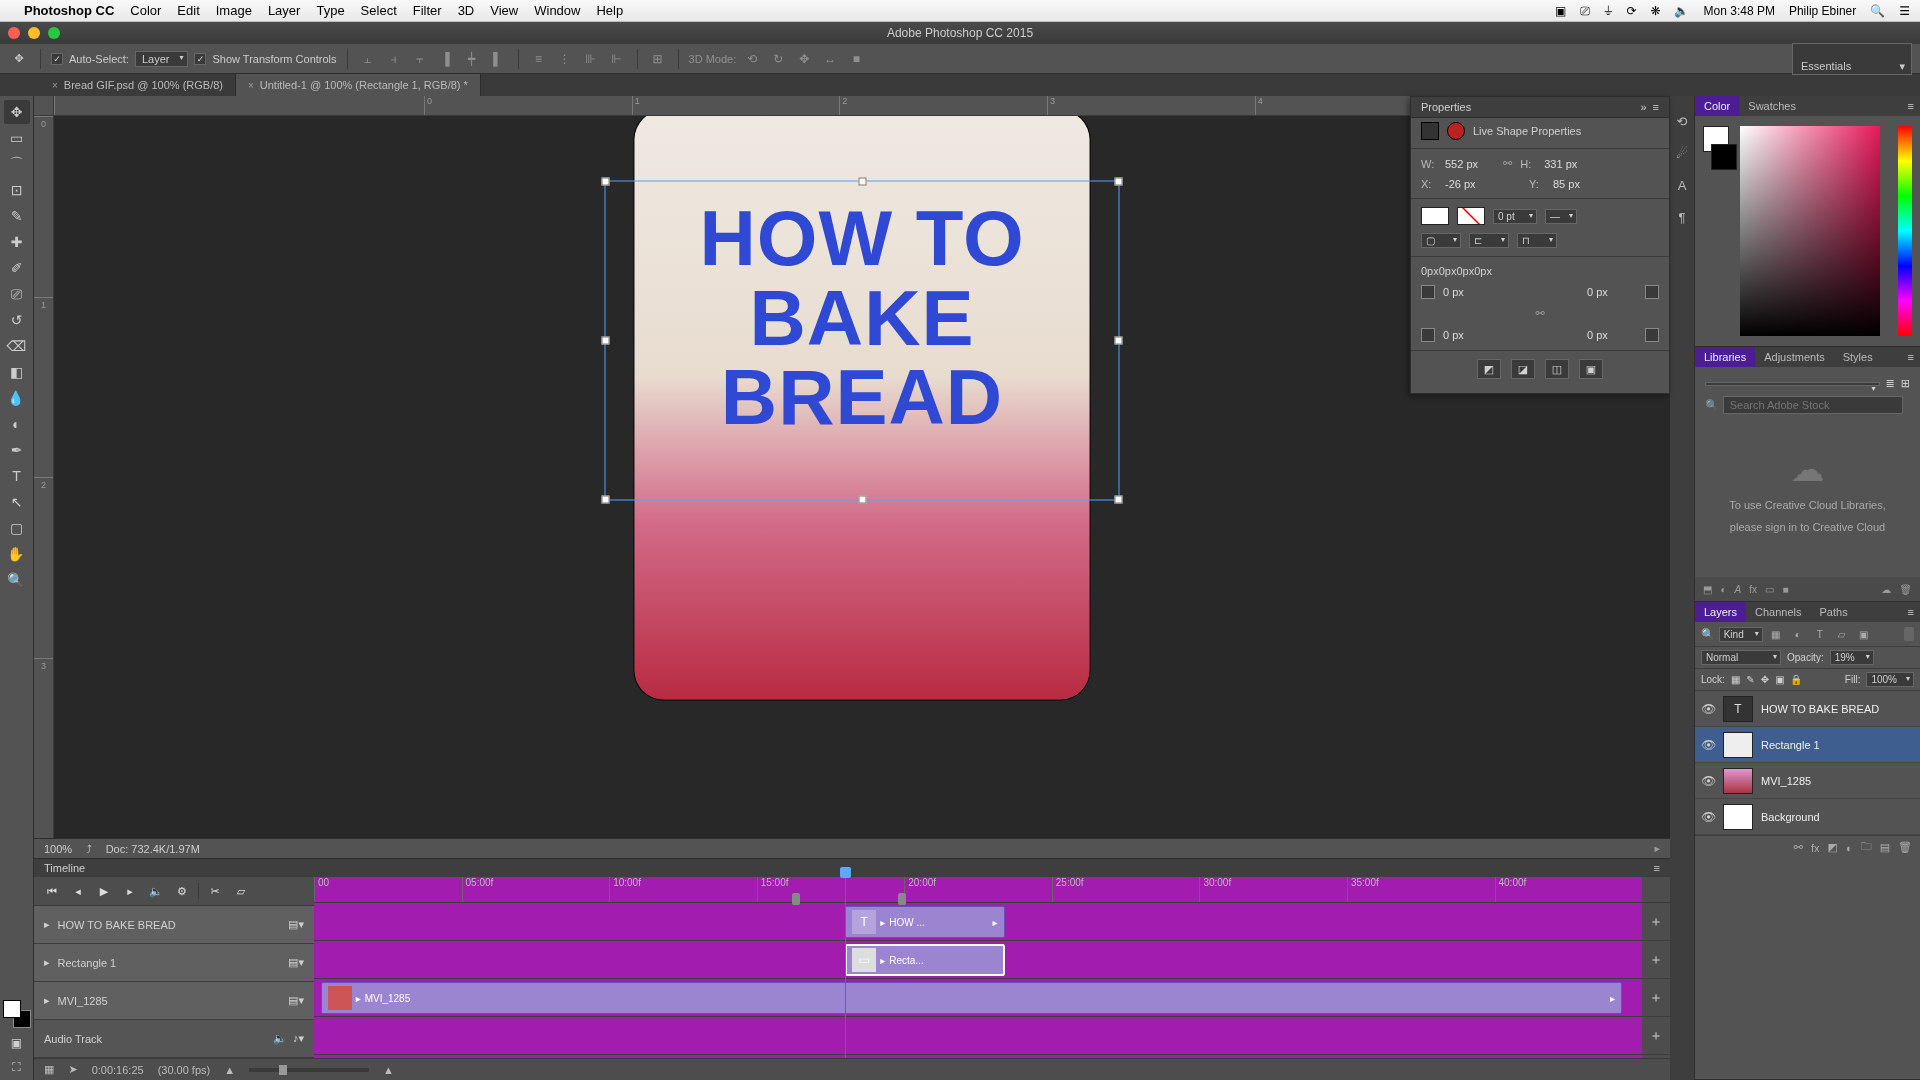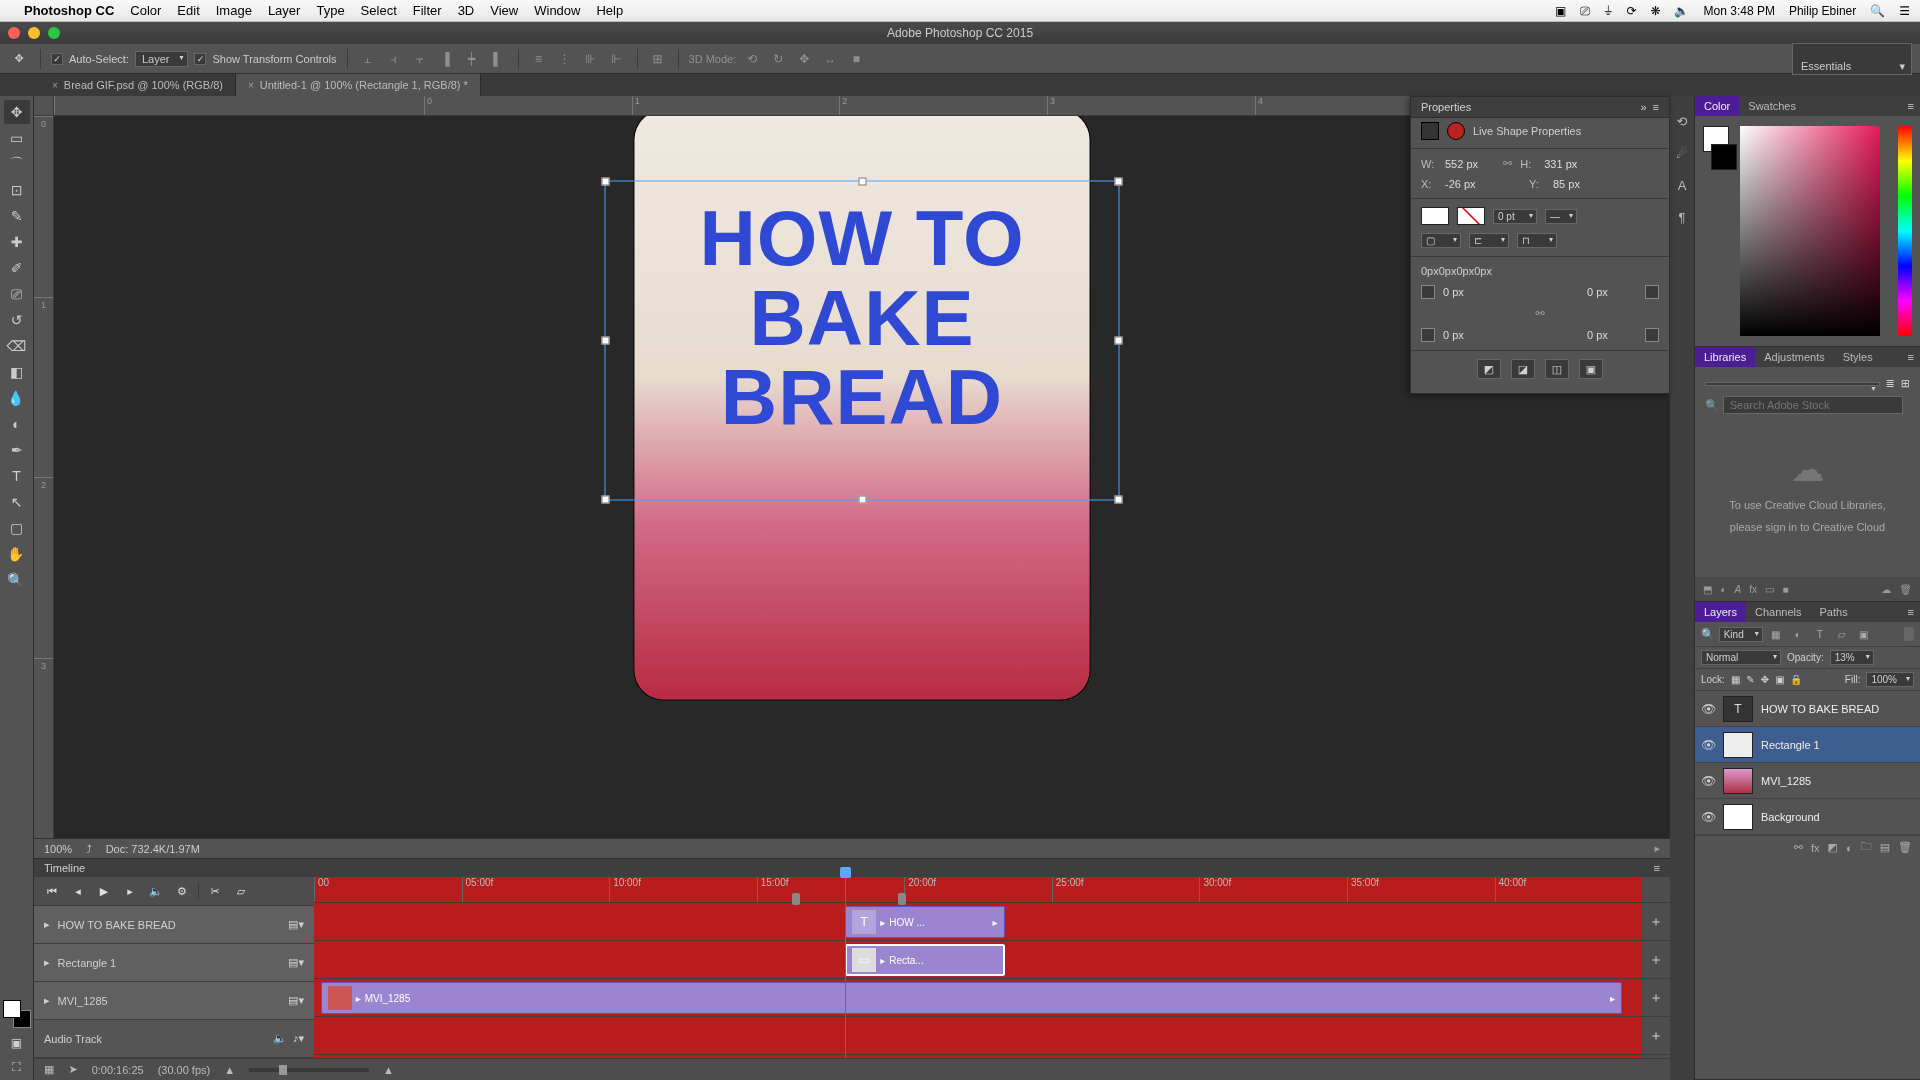--- a/index.html
+++ b/index.html
@@ -86,21 +86,21 @@
 .tl-header { background:#3e3e3e; padding:3px 10px; display:flex; align-items:center;}
 .tl-header .menu-btn { margin-left:auto; }
 .tl-controls { display:flex; align-items:center; padding:4px 8px; gap:6px; border-bottom:1px solid #3a3a3a;}
 .tl-controls .btn { width:20px; height:20px; display:flex; align-items:center; justify-content:center; font-size:11px; color:#ddd;}
 .tl-body { display:flex;}
 .tl-tracks-labels { width:280px; background:#4d4d4d;}
 .tl-track-label { height:38px; border-bottom:1px solid #3e3e3e; display:flex; align-items:center; padding:0 10px; gap:8px; background:#606060;}
 .tl-track-label.audio { background:#555;}
 .tl-ruler-row { height:26px; display:flex; border-bottom:1px solid #3a3a3a;}
 .tl-ruler-cell { flex:1; border-left:1px solid #666; font-size:10px; padding-left:3px; color:#bbb;}
-.tl-tracks-area { flex:1; position:relative; background:#b91c1c;}
+.tl-tracks-area { flex:1; position:relative; background:#a21caf;}
 .tl-track-row { height:38px; border-bottom:1px solid #3e3e3e; position:relative;}
 .clip { position:absolute; top:3px; height:32px; background:#9b85d0; border:1px solid #6a4fb5; border-radius:2px; display:flex; align-items:center; padding:0 6px; color:#fff; font-size:10px; overflow:hidden; gap:4px;}
 .clip .thumb { width:24px; height:24px; background:rgba(255,255,255,.25); display:flex; align-items:center; justify-content:center; font-size:12px;}
 .clip.selected { border-color:#fff; box-shadow:0 0 0 1px #fff inset;}
 .playhead { position:absolute; top:0; bottom:0; width:1px; background:#d04040;}
 .playhead-head { position:absolute; top:-10px; left:-5px; width:11px; height:11px; background:#5fa8ff; border-radius:2px;}
 .work-handle { position:absolute; top:16px; width:8px; height:12px; background:#888; border-radius:2px;}
 .tl-add { width:28px; background:#4d4d4d; display:flex; flex-direction:column;}
 .tl-add .plus { height:38px; display:flex; align-items:center; justify-content:center; border-bottom:1px solid #3e3e3e; font-size:14px; color:#ccc;}
 .tl-footer { height:22px; display:flex; align-items:center; padding:0 10px; gap:14px; border-top:1px solid #3a3a3a; font-size:11px; color:#bbb;}
@@ -555,21 +555,21 @@
         <span class="filt">▦</span>
         <span class="filt">◐</span>
         <span class="filt">T</span>
         <span class="filt">▱</span>
         <span class="filt">▣</span>
         <span style="margin-left:auto;width:10px;height:14px;background:#666;border-radius:2px"></span>
       </div>
       <div class="layers-opts">
         <span class="mini-select" style="min-width:80px">Normal</span>
         <span>Opacity:</span>
-        <span class="mini-select" style="min-width:44px">13%</span>
+        <span class="mini-select" style="min-width:44px">19%</span>
       </div>
       <div class="layers-lock">
         <span>Lock:</span>
         <span>▦</span>
         <span>✎</span>
         <span>✥</span>
         <span>▣</span>
         <span>🔒</span>
         <span style="flex:1"></span>
         <span>Fill:</span>

